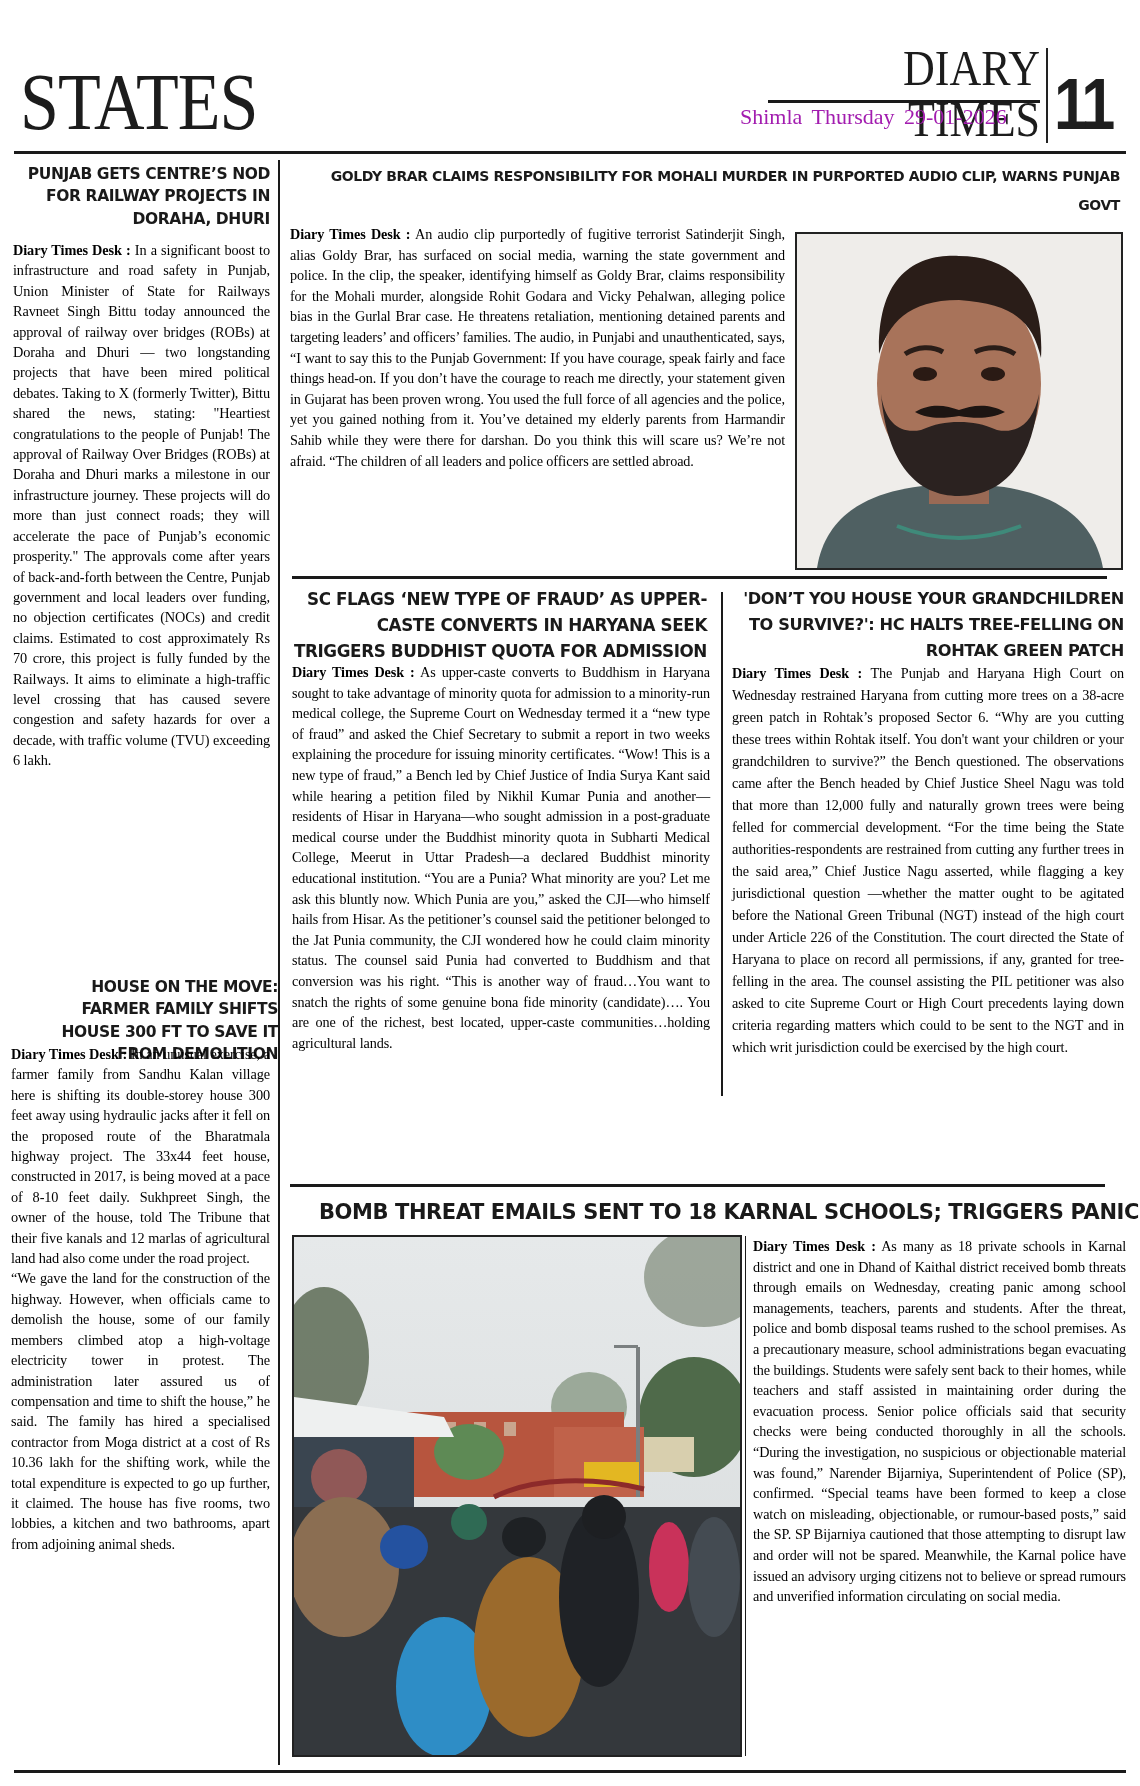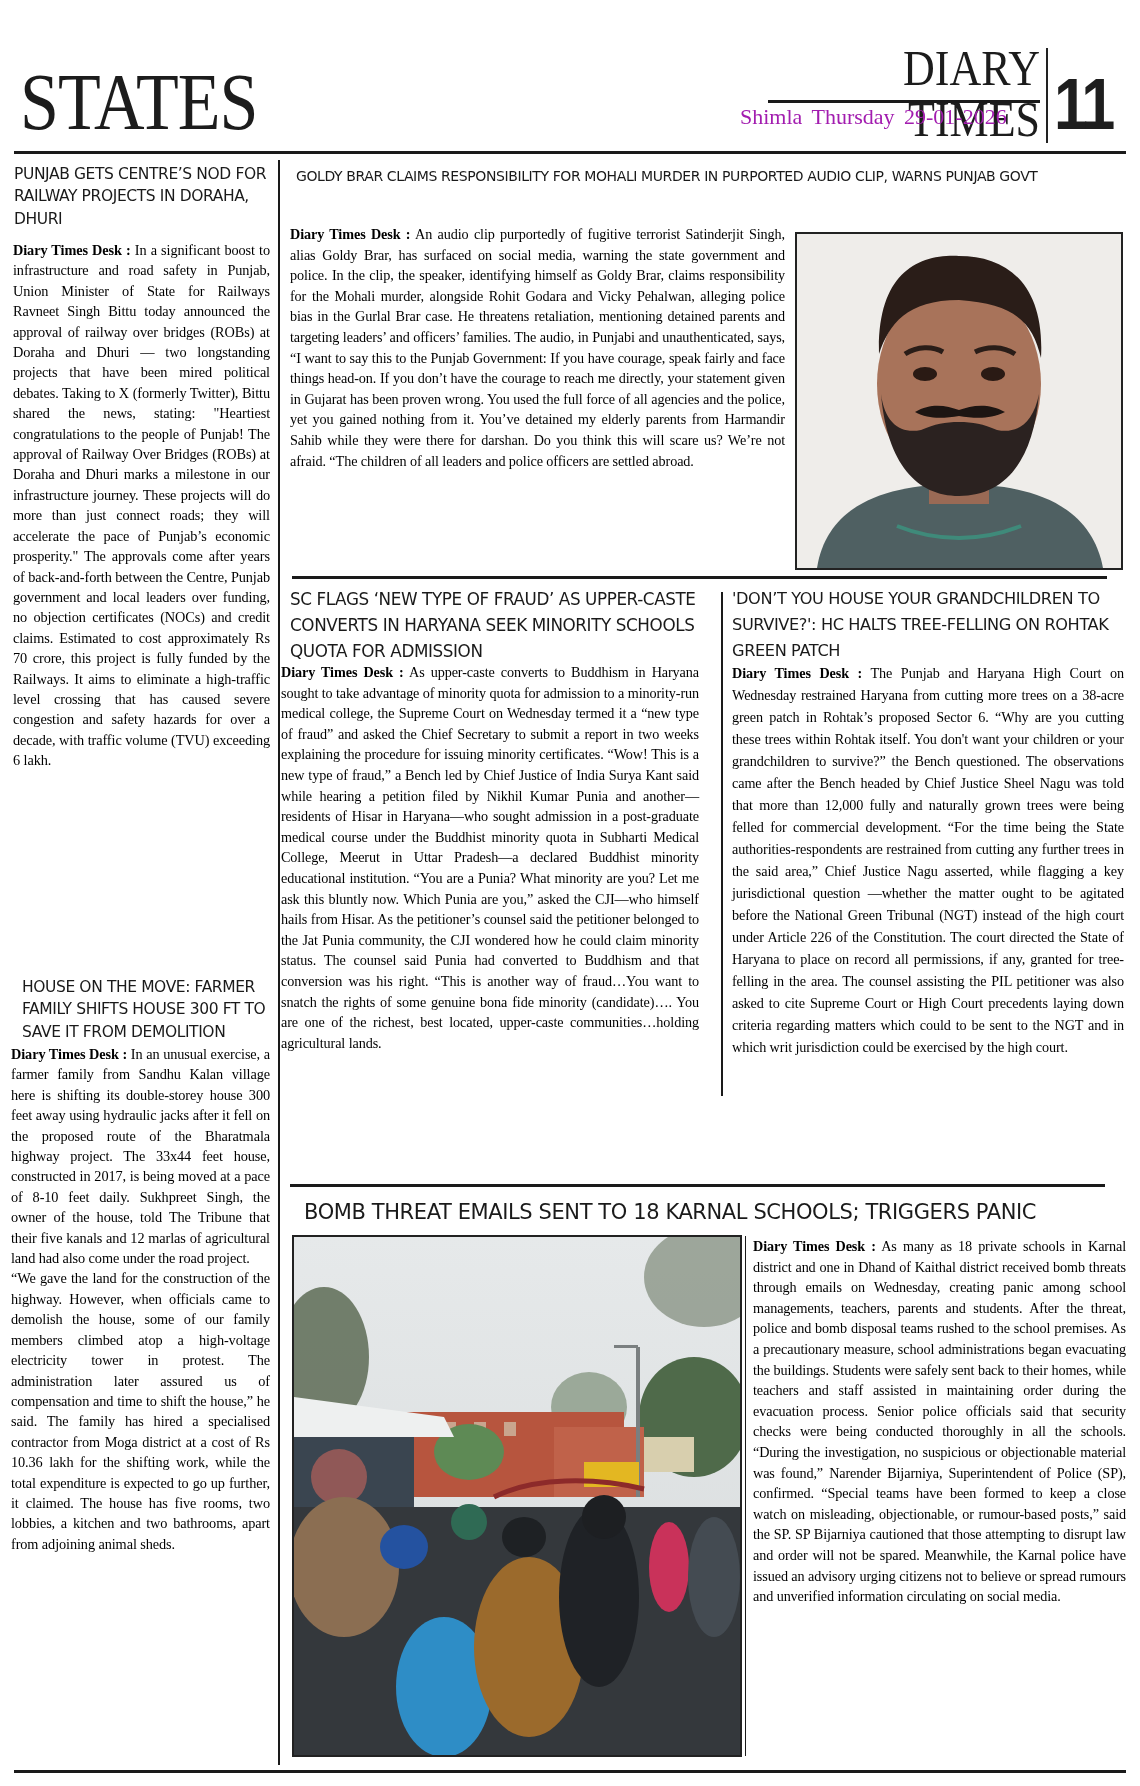--- a/index.html
+++ b/index.html
@@ -13,42 +13,42 @@
   .mast-rule { left:768px; top:100px; width:272px; height:3px; background:#1a1a1a; }
   .mast-date { left:740px; top:104px; width:300px; text-align:left; font-size:22px;
     font-family:"Liberation Serif", serif; color:#a21caf; word-spacing:4px; }
   .mast-vrule { left:1046px; top:48px; width:2px; height:95px; background:#222; }
   .page-num { left:1054px; top:68px; font-size:72px; font-weight:bold; line-height:1;
     font-family:"Liberation Sans", sans-serif; color:#1e1e1e; letter-spacing:-4px; transform:scaleX(0.85); transform-origin:left top; }
   .top-rule { left:14px; top:151px; width:1112px; height:3px; background:#1a1a1a; }
   .bottom-rule { left:14px; top:1770px; width:1112px; height:3px; background:#1a1a1a; }
   .vrule { background:#1a1a1a; width:2px; }
 
-  .headline { font-family:"DejaVu Sans", sans-serif; font-weight:normal; text-align:left;
+  .headline { font-family:"DejaVu Sans", sans-serif; font-weight:bold; text-align:right;
     color:#1a1a1a; line-height:1.45; letter-spacing:-0.4px; }
   .body-text { font-family:Liberation Serif, serif; text-align:justify; color:#000000;
     letter-spacing:-0.1px; }
   .body-text b { font-weight:bold; }
   .photo { border:2px solid #222; overflow:hidden; background:#ddd; }
 
   
   .left-h1 { left:14px; top:163px; width:256px; font-size:15.5px; }
   .left-b1 { left:13px; top:240px; width:257px; font-size:14.3px; line-height:20.4px; }
   .left-h2 { left:14px; top:968px; width:256px; font-size:15.5px; }
   .left-b2 { left:11px; top:1044px; width:259px; font-size:14.3px; line-height:20.4px; }
 
   
   .goldy-h { left:296px; top:162px; width:824px; font-size:14px; line-height:29px; }
   .goldy-b { left:290px; top:224px; width:495px; font-size:14.2px; line-height:20.6px; }
   .goldy-photo { left:795px; top:232px; width:324px; height:334px; background:#eceae6; }
   .mid-rule { left:292px; top:576px; width:815px; height:3px; background:#1a1a1a; }
 
   
   .sc-h { left:290px; top:586px; width:417px; font-size:16.8px; line-height:26px; }
-  .sc-b { left:281px; top:662px; width:418px; font-size:14.2px; line-height:20.6px; }
+  .sc-b { left:292px; top:662px; width:418px; font-size:14.2px; line-height:20.6px; }
   .sep1 { left:721px; top:592px; height:504px; }
   
   .hc-h { left:732px; top:586px; width:392px; font-size:16.2px; line-height:26px; }
   .hc-b { left:732px; top:662px; width:392px; font-size:14.2px; line-height:22px; }
 
   .bomb-rule { left:290px; top:1184px; width:815px; height:3px; background:#1a1a1a; }
   .bomb-h { left:304px; top:1196px; width:835px; font-size:21px; line-height:32px; }
   .bomb-photo { left:292px; top:1235px; width:446px; height:518px; }
   .bomb-b { left:753px; top:1236px; width:373px; font-size:14.2px; line-height:20.6px; }
   .leftcol-vrule { left:278px; top:160px; height:1605px; }
@@ -100,21 +100,21 @@
       <ellipse cx="128" cy="140" rx="12" ry="7" fill="#2a1a14"></ellipse>
       <ellipse cx="196" cy="140" rx="12" ry="7" fill="#2a1a14"></ellipse>
       <path d="M108 120 C120 112 136 112 146 118" stroke="#2a1d18" stroke-width="5" fill="none"></path>
       <path d="M178 118 C190 112 206 112 218 120" stroke="#2a1d18" stroke-width="5" fill="none"></path>
     </svg>
   </div>
 </article>
 <div class="abs mid-rule"></div>
 
 <article>
-  <h2 class="abs headline sc-h" style="margin:0">SC FLAGS ‘NEW TYPE OF FRAUD’ AS UPPER-CASTE CONVERTS IN HARYANA SEEK MINORITY SCHOOLS QUOTA FOR ADMISSION</h2>
+  <h2 class="abs headline sc-h" style="margin:0">SC FLAGS ‘NEW TYPE OF FRAUD’ AS UPPER-CASTE CONVERTS IN HARYANA SEEK TRIGGERS BUDDHIST QUOTA FOR ADMISSION</h2>
   <p class="abs body-text sc-b" style="margin:0"><b>Diary Times Desk :</b> <span>As upper-caste converts to Buddhism in Haryana sought to take advantage of minority quota for admission to a minority-run medical college, the Supreme Court on Wednesday termed it a “new type of fraud” and asked the Chief Secretary to submit a report in two weeks explaining the procedure for issuing minority certificates. “Wow! This is a new type of fraud,” a Bench led by Chief Justice of India Surya Kant said while hearing a petition filed by Nikhil Kumar Punia and another—residents of Hisar in Haryana—who sought admission in a post-graduate medical course under the Buddhist minority quota in Subharti Medical College, Meerut in Uttar Pradesh—a declared Buddhist minority educational institution. “You are a Punia? What minority are you? Let me ask this bluntly now. Which Punia are you,” asked the CJI—who himself hails from Hisar. As the petitioner’s counsel said the petitioner belonged to the Jat Punia community, the CJI wondered how he could claim minority status. The counsel said Punia had converted to Buddhism and that conversion was his right. “This is another way of fraud…You want to snatch the rights of some genuine bona fide minority (candidate)…. You are one of the richest, best located, upper-caste communities…holding agricultural lands.</span></p>
 </article>
 <div class="abs vrule sep1"></div>
 
 <article>
   <h2 class="abs headline hc-h" style="margin:0">'DON’T YOU HOUSE YOUR GRANDCHILDREN TO SURVIVE?': HC HALTS TREE-FELLING ON ROHTAK GREEN PATCH</h2>
   <p class="abs body-text hc-b" style="margin:0"><b>Diary Times Desk :</b> <span>The Punjab and Haryana High Court on Wednesday restrained Haryana from cutting more trees on a 38-acre green patch in Rohtak’s proposed Sector 6. “Why are you cutting these trees within Rohtak itself. You don't want your children or your grandchildren to survive?” the Bench questioned. The observations came after the Bench headed by Chief Justice Sheel Nagu was told that more than 12,000 fully and naturally grown trees were being felled for commercial development. “For the time being the State authorities-respondents are restrained from cutting any further trees in the said area,” Chief Justice Nagu asserted, while flagging a key jurisdictional question —whether the matter ought to be agitated before the National Green Tribunal (NGT) instead of the high court under Article 226 of the Constitution. The court directed the State of Haryana to place on record all permissions, if any, granted for tree-felling in the area. The counsel assisting the PIL petitioner was also asked to cite Supreme Court or High Court precedents laying down criteria regarding matters which could to be sent to the NGT and in which writ jurisdiction could be exercised by the high court.</span></p>
 </article>
 
 <div class="abs bomb-rule"></div>

